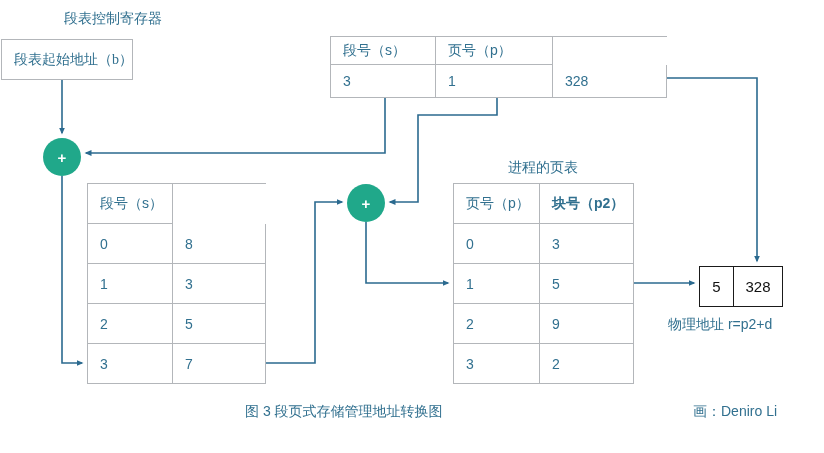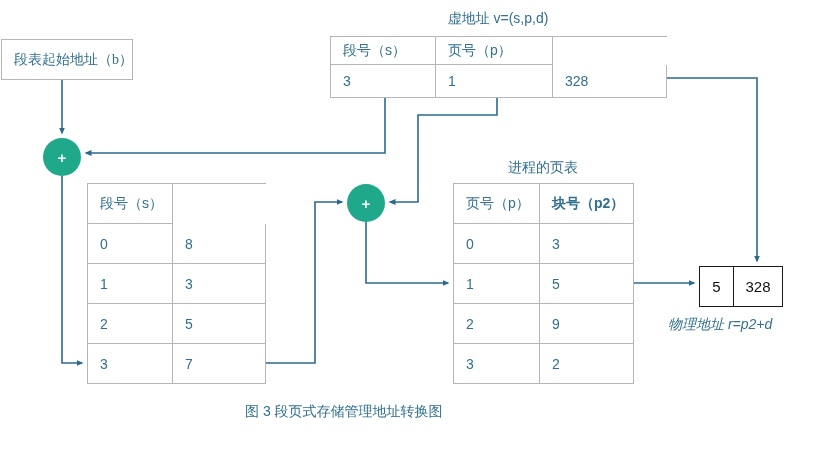--- a/index.html
+++ b/index.html
@@ -103,27 +103,27 @@
       <path d="M385,97 L385,153 L86,153" marker-end="url(#arr)"></path>
       <path d="M62,176 L62,363 L82,363" marker-end="url(#arr)"></path>
       <path d="M265,363 L315,363 L315,202 L342,202" marker-end="url(#arr)"></path>
       <path d="M497,97 L497,115 L418,115 L418,202 L390,202" marker-end="url(#arr)"></path>
       <path d="M366,222 L366,283 L448,283" marker-end="url(#arr)"></path>
       <path d="M633,283 L694,283" marker-end="url(#arr)"></path>
       <path d="M666,78 L757,78 L757,261" marker-end="url(#arr)"></path>
     </g>
   </svg>
 
+  <div class="lbl centered" style="left:1px; top:10px; width:224px;">段表控制寄存器</div>
   <div class="dtable" style="left:1px; top:39px;">
     <div class="drow">
       <div class="dcell" style="width:131px; height:40px;font-family:Liberation Serif, serif;">段表起始地址（b）</div>
     </div>
   </div>
 
-  <div class="lbl centered" style="left:330px; top:10px; width:336px;">虚地址 v=(s,p,d)</div>
   <div class="dtable" style="left:330px; top:36px;">
     <div class="drow">
       <div class="dcell" style="width:105px; height:28px;">段号（s）</div>
       <div class="dcell" style="width:117px; height:28px;">页号（p）</div>
     </div>
     <div class="drow">
       <div class="dcell" style="width:105px; height:33px;">3</div>
       <div class="dcell" style="width:117px; height:33px;">1</div>
       <div class="dcell" style="width:114px; height:33px;">328</div>
     </div>
@@ -179,17 +179,18 @@
     <div class="drow">
       <div class="dcell" style="width:86px; height:40px;">3</div>
       <div class="dcell" style="width:94px; height:40px;">2</div>
     </div>
   </div>
 
   <div id="phys-box">
     <div class="pcell">5</div>
     <div class="pcell">328</div>
   </div>
-  <div class="lbl" style="left:668px; top:316px;font-style:italic;">物理地址 r=p2+d</div>
+  <div class="lbl" style="left:668px; top:316px;">物理地址 r=p2+d</div>
 
   <div class="lbl" style="left:245px; top:403px;">图 3  段页式存储管理地址转换图</div>
+  <div class="lbl" style="left:693px; top:403px;">画：Deniro Li</div>
 
 </div>
 
 </body></html>

